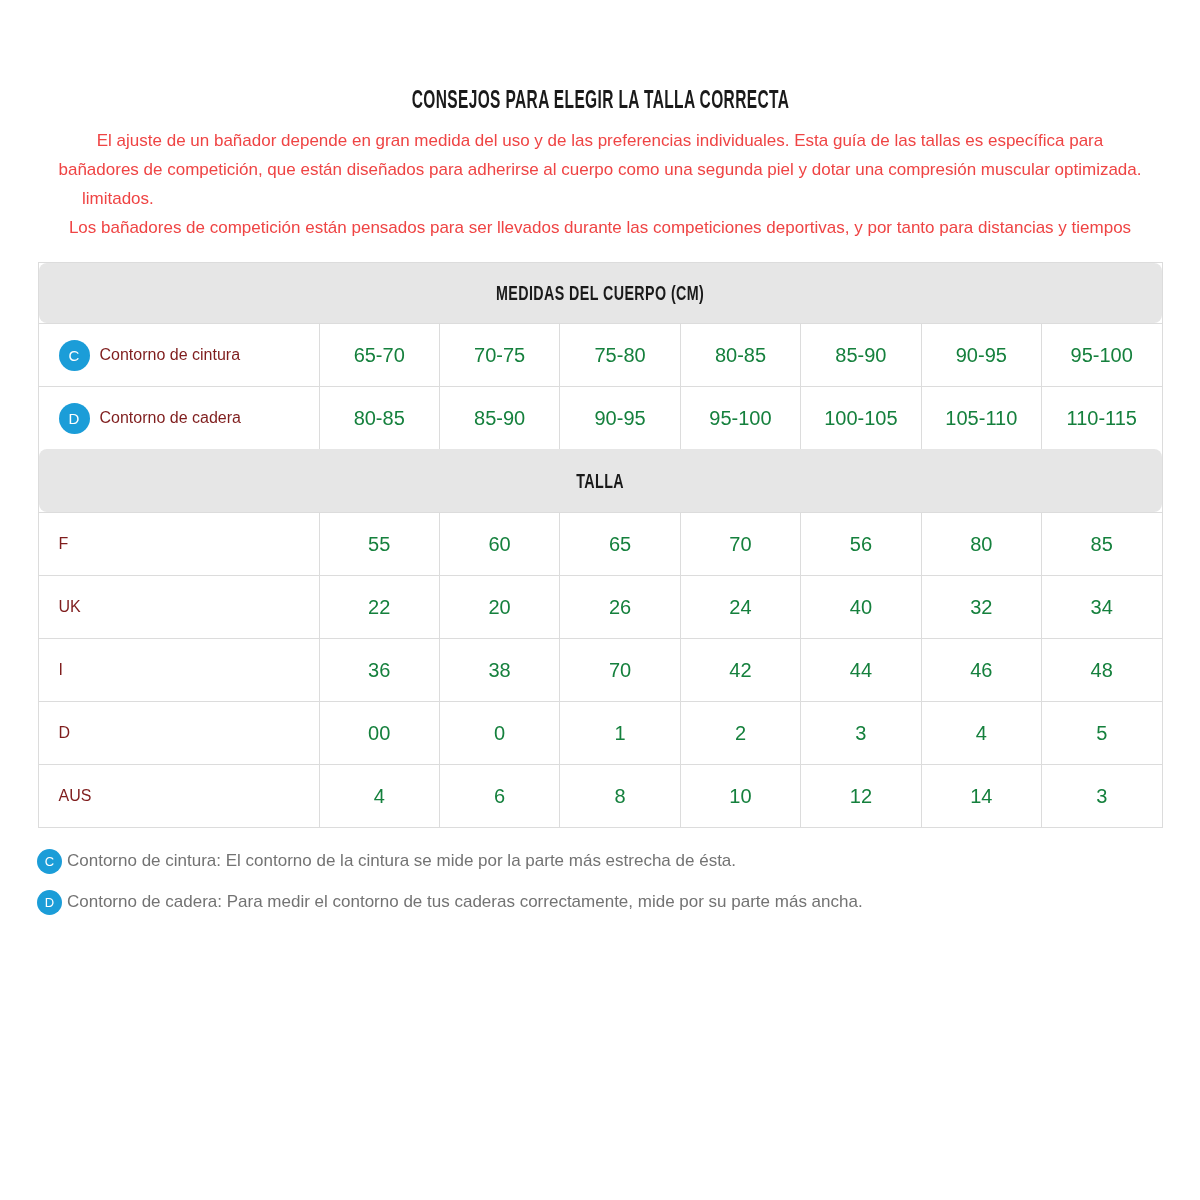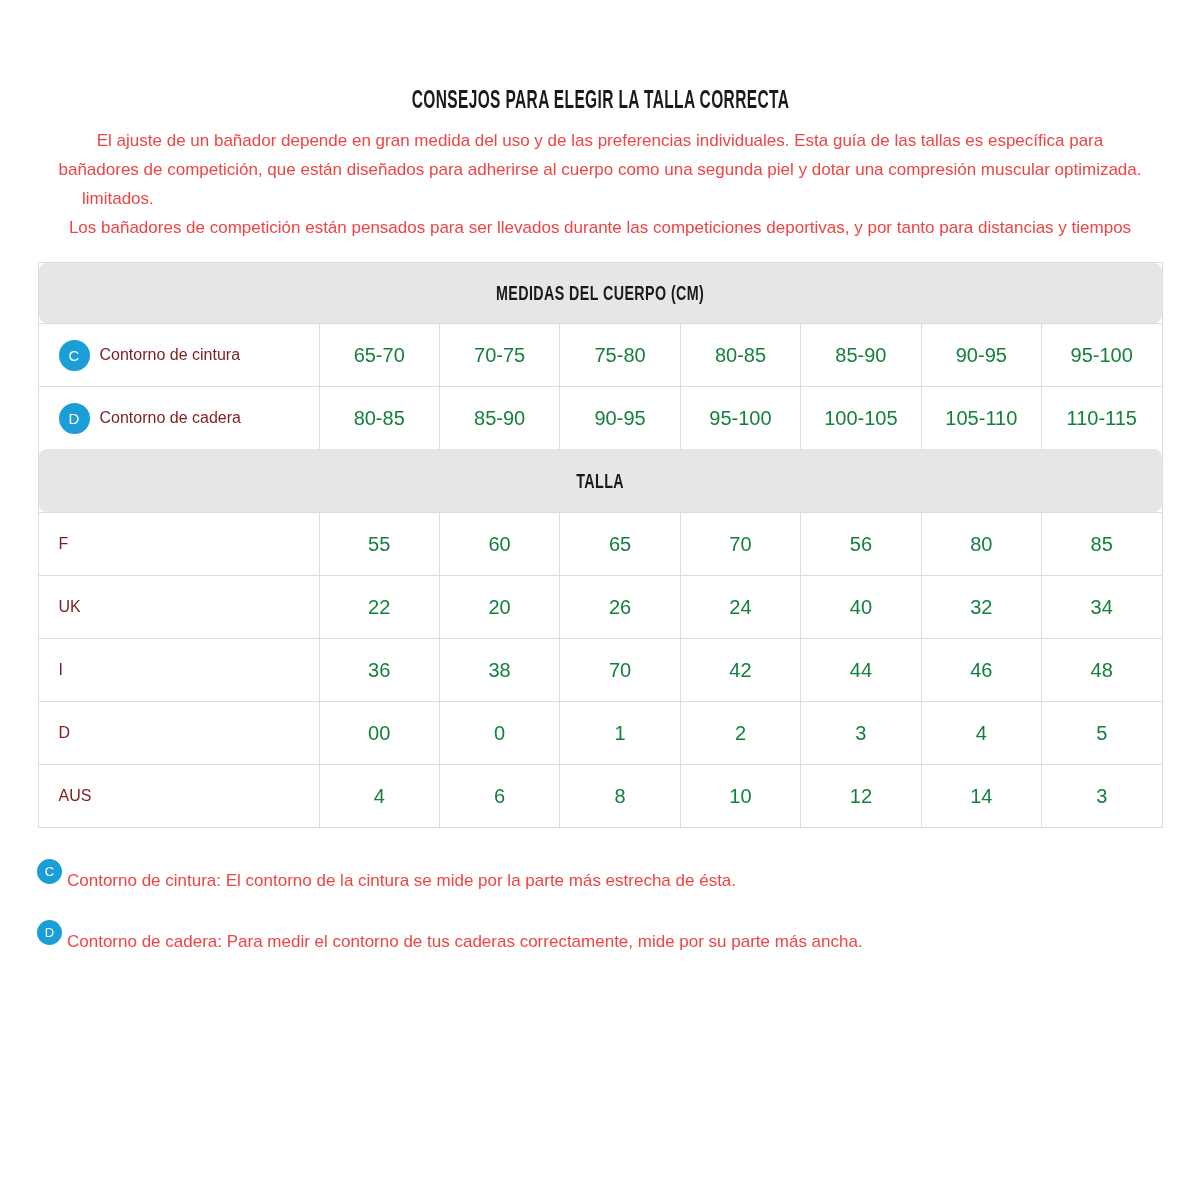--- a/index.html
+++ b/index.html
@@ -129,22 +129,21 @@
     font-size: 13px;
     display: inline-flex;
     align-items: center;
     justify-content: center;
     margin-right: 5px;
     flex: 0 0 25px;
   }
   .note-text {
     font-size: 17px;
     line-height: 26px;
-    color: #ef4444;
-    margin-top: 20px;
+    color: #737373;
   }
 </style>
 </head>
 <body>
 
 <div class="page">
 
   <div class="title-wrap">
     <span class="condensed page-title">CONSEJOS PARA ELEGIR LA TALLA CORRECTA</span>
   </div>

